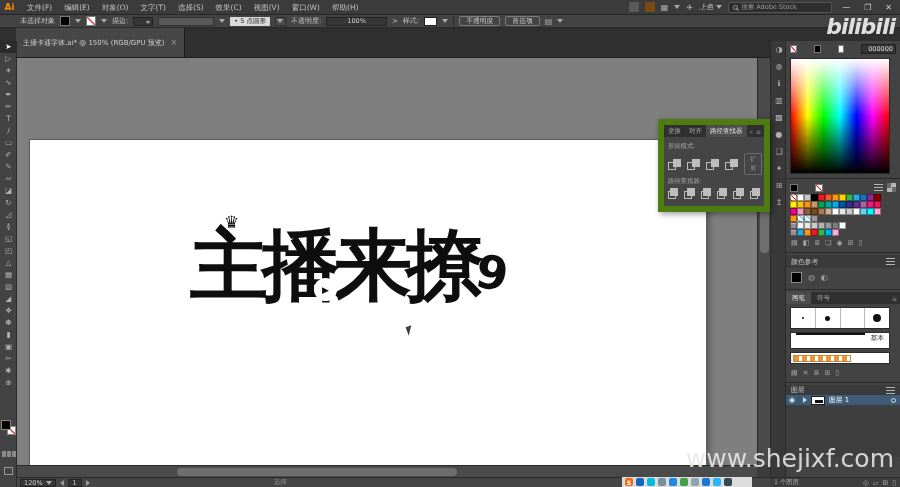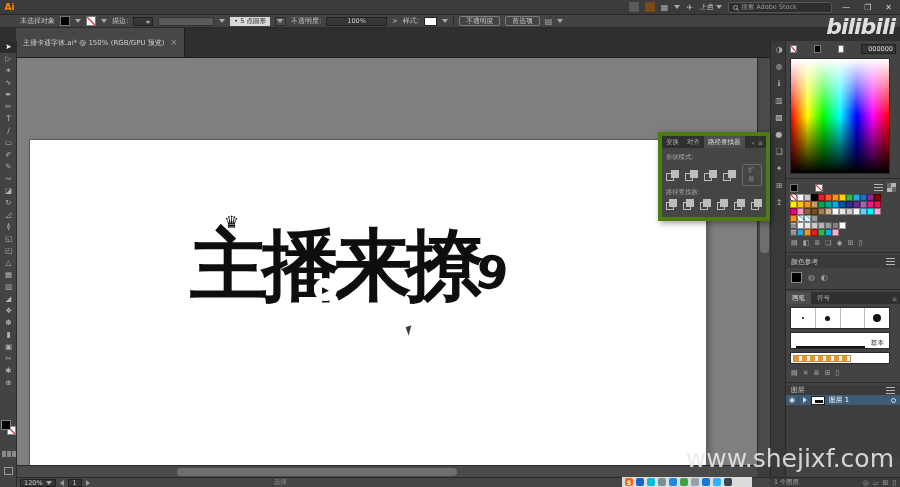--- a/index.html
+++ b/index.html
@@ -65,21 +65,21 @@
 #vscroll .thumb{position:absolute;left:2px;top:92px;width:9px;height:120px;background:#6e6e6e;border-radius:4px}
 #hscroll{position:absolute;left:17px;top:465px;width:740px;height:12px;background:#4a4a4a;border-top:1px solid #2a2a2a}
 #hscroll .thumb{position:absolute;left:160px;top:2px;width:280px;height:8px;background:#6e6e6e;border-radius:4px}
 #statusbar{position:absolute;left:17px;top:477px;width:753px;height:10px;background:#454545;border-top:1px solid #2a2a2a;display:flex;align-items:center;gap:4px;padding-left:3px;font-size:6.5px;z-index:10}
 .zoombox{display:flex;align-items:center;gap:3px;background:#353535;border:1px solid #222;height:8px;padding:0 3px;color:#ccc}
 .tri-l{width:0;height:0;border-top:3px solid transparent;border-bottom:3px solid transparent;border-right:4px solid #999}
 .tri-r{width:0;height:0;border-top:3px solid transparent;border-bottom:3px solid transparent;border-left:4px solid #999}
 .navbox{background:#353535;border:1px solid #222;height:8px;padding:0 4px;color:#ccc;display:flex;align-items:center}
 .tooltxt{margin-left:180px;color:#8d8d8d}
 
-#floatpanel{position:absolute;left:658px;top:132px;width:112px;background:#454545;border:4px solid #4d7c0f;box-shadow:2px 2px 6px rgba(0,0,0,.4);z-index:40}
+#floatpanel{position:absolute;left:658px;top:119px;width:112px;background:#454545;border:6px solid #4d7c0f;box-shadow:2px 2px 6px rgba(0,0,0,.4);z-index:40}
 .fp-tabs{display:flex;align-items:stretch;height:12px;background:#303030}
 .fp-tab{padding:0 4px;font-size:6.5px;line-height:12px;color:#b0b0b0;white-space:nowrap}
 .fp-tab.active{background:#4d4d4d;color:#e4e4e4}
 .fp-hicons{margin-left:auto;display:flex;align-items:center;gap:3px;padding-right:3px;color:#9a9a9a;font-size:6px}
 .fp-body{padding:3px 4px 5px}
 .fp-lbl{font-size:6.3px;color:#a8a8a8;margin:2px 0}
 .fp-row{display:flex;align-items:center;gap:6px;margin:2px 0}
 .pf-btn{position:relative;width:13px;height:11px}
 .pf-btn .a{position:absolute;left:0;bottom:0;width:8px;height:8px;border:1px solid #bdbdbd}
 .pf-btn .b{position:absolute;right:0;top:0;width:8px;height:8px;background:#bdbdbd}
@@ -115,21 +115,21 @@
 .guide-sw{width:11px;height:11px;background:#000;border:1px solid #888}
 .guide-ic{font-size:8px;color:#9f9f9f}
 .br-tabs{display:flex;height:12px;background:#303030;align-items:stretch}
 .br-tab{padding:0 6px;font-size:6.5px;line-height:12px;color:#b0b0b0}
 .br-tab.active{background:#4d4d4d;color:#e6e6e6}
 .br-box{padding:3px 10px 2px 4px}
 .dotrow{display:flex;height:22px;border:1px solid #2a2a2a}
 .dotcell{flex:1;background:#fff;border-right:1px solid #bbb;display:flex;align-items:center;justify-content:center}
 .dotcell:last-child{border-right:none}
 .dot{background:#111;border-radius:50%}
-.basicrow{height:17px;background:#fff;border:1px solid #2a2a2a;margin-top:3px;display:flex;align-items:flex-end;padding:0 5px}
+.basicrow{height:17px;background:#fff;border:1px solid #2a2a2a;margin-top:3px;display:flex;align-items:flex-start;padding:0 5px}
 .basicrow .line{flex:1;height:2px;background:#111}
 .basicrow .bl{font-size:6.8px;color:#333;margin-left:5px}
 .patrow{height:12px;background:#fff;border:1px solid #2a2a2a;margin-top:3px;display:flex;align-items:center;padding:0 2px}
 .pat{height:7px;width:62%;background:repeating-linear-gradient(90deg,#e8963c 0 5px,#fff 5px 8px);border:1px solid #c9853a}
 .layer-row{display:flex;align-items:center;height:13px;background:#3e5c77;color:#fff;font-size:6.8px;gap:0}
 .lr-eye{width:13px;text-align:center;border-right:1px solid #33485c;font-size:7px;color:#e8e8e8}
 .lr-car{width:0;height:0;border-top:3px solid transparent;border-bottom:3px solid transparent;border-left:4px solid #d5d5d5;margin:0 4px}
 .lr-thumb{width:14px;height:9px;background:#fff;border:1px solid #1e1e1e;background-image:linear-gradient(#111,#111);background-size:8px 3px;background-position:3px 3px;background-repeat:no-repeat;margin-right:4px}
 .lr-name{white-space:nowrap}
 .lr-tgt{margin-left:auto;margin-right:4px;width:5px;height:5px;border:1px solid #ddd;border-radius:50%}
@@ -145,20 +145,31 @@
 .wm-top .t2{font-size:22px;font-weight:900;font-style:italic;letter-spacing:-1px}
 .wm-bottom{position:absolute;bottom:14px;right:6px;font-size:25px;color:rgba(232,232,232,.88);z-index:90;pointer-events:none}
 </style>
 </head>
 <body>
 
 <div id="root">
 
   <div id="menubar">
     <span class="ai-logo">Ai</span>
+    <div id="menu-list">
+        <span class="menu-item">文件(F)</span>
+        <span class="menu-item">编辑(E)</span>
+        <span class="menu-item">对象(O)</span>
+        <span class="menu-item">文字(T)</span>
+        <span class="menu-item">选择(S)</span>
+        <span class="menu-item">效果(C)</span>
+        <span class="menu-item">视图(V)</span>
+        <span class="menu-item">窗口(W)</span>
+        <span class="menu-item">帮助(H)</span>
+      </div>
     <div class="mb-right">
       <span class="mb-sq dim"></span>
       <span class="mb-sq stock"></span>
       <span class="mb-glyph">▦</span>
         <span class="car"></span>
       <span class="mb-glyph">✈</span>
       <span class="workspace">
           <i>上色</i>
           <span class="car"></span>
         </span>

